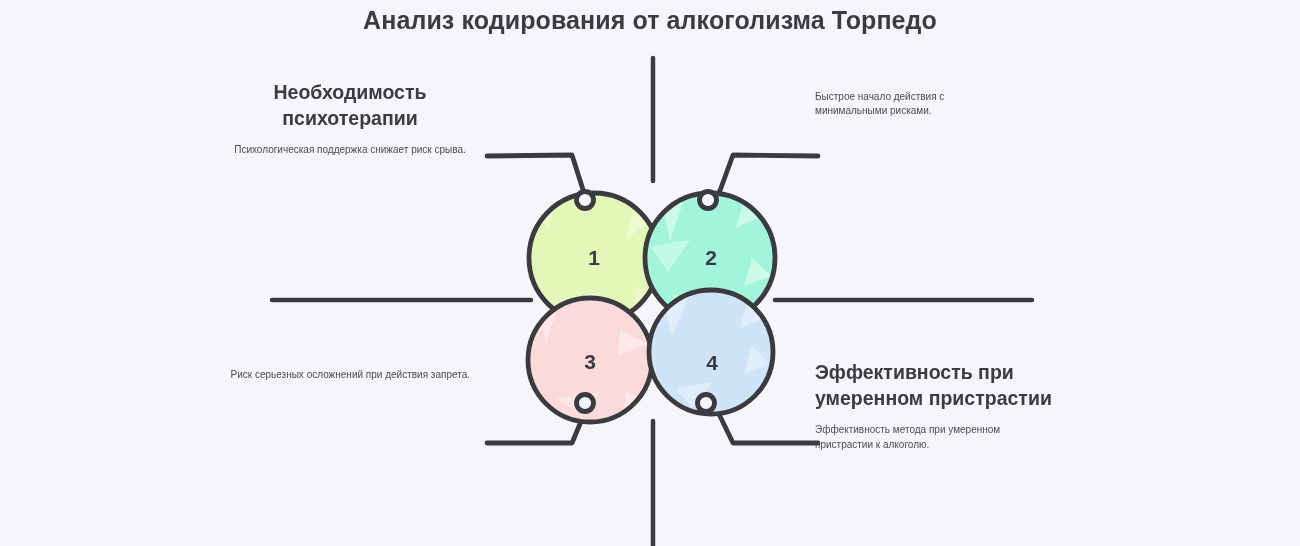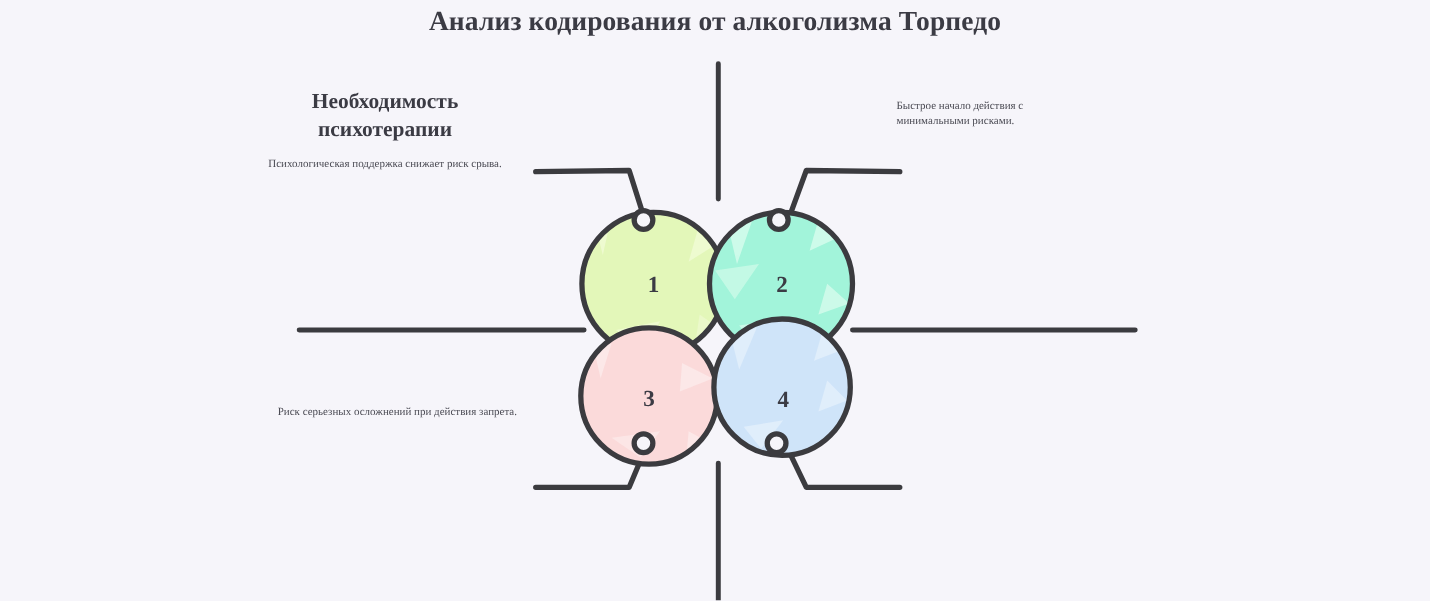--- a/index.html
+++ b/index.html
@@ -14,21 +14,20 @@
     background: #f6f5fa;
     font-family: "Liberation Sans", sans-serif;
     position: relative;
   }
 
   #canvas {
     position: absolute;
     inset: 0;
     width: 1300px;
     height: 546px;
-    font-family: Liberation Serif, serif;
   }
 
   
   .title {
     position: absolute;
     top: 6px;
     left: 0;
     width: 1300px;
     text-align: center;
     font-size: 25px;
@@ -212,14 +211,18 @@
   </div>
 
   <div class="quad" id="quad-2">
     <div class="quad-body">Быстрое начало действия с минимальными рисками.</div>
   </div>
 
   <div class="quad" id="quad-3">
     <div class="quad-body">Риск серьезных осложнений при действия запрета.</div>
   </div>
 
+  <div class="quad" id="quad-4">
+    <div class="quad-heading">Эффективность при умеренном пристрастии</div>
+    <div class="quad-body">Эффективность метода при умеренном пристрастии к алкоголю.</div>
+  </div>
 
 </div>
 
 </body></html>

